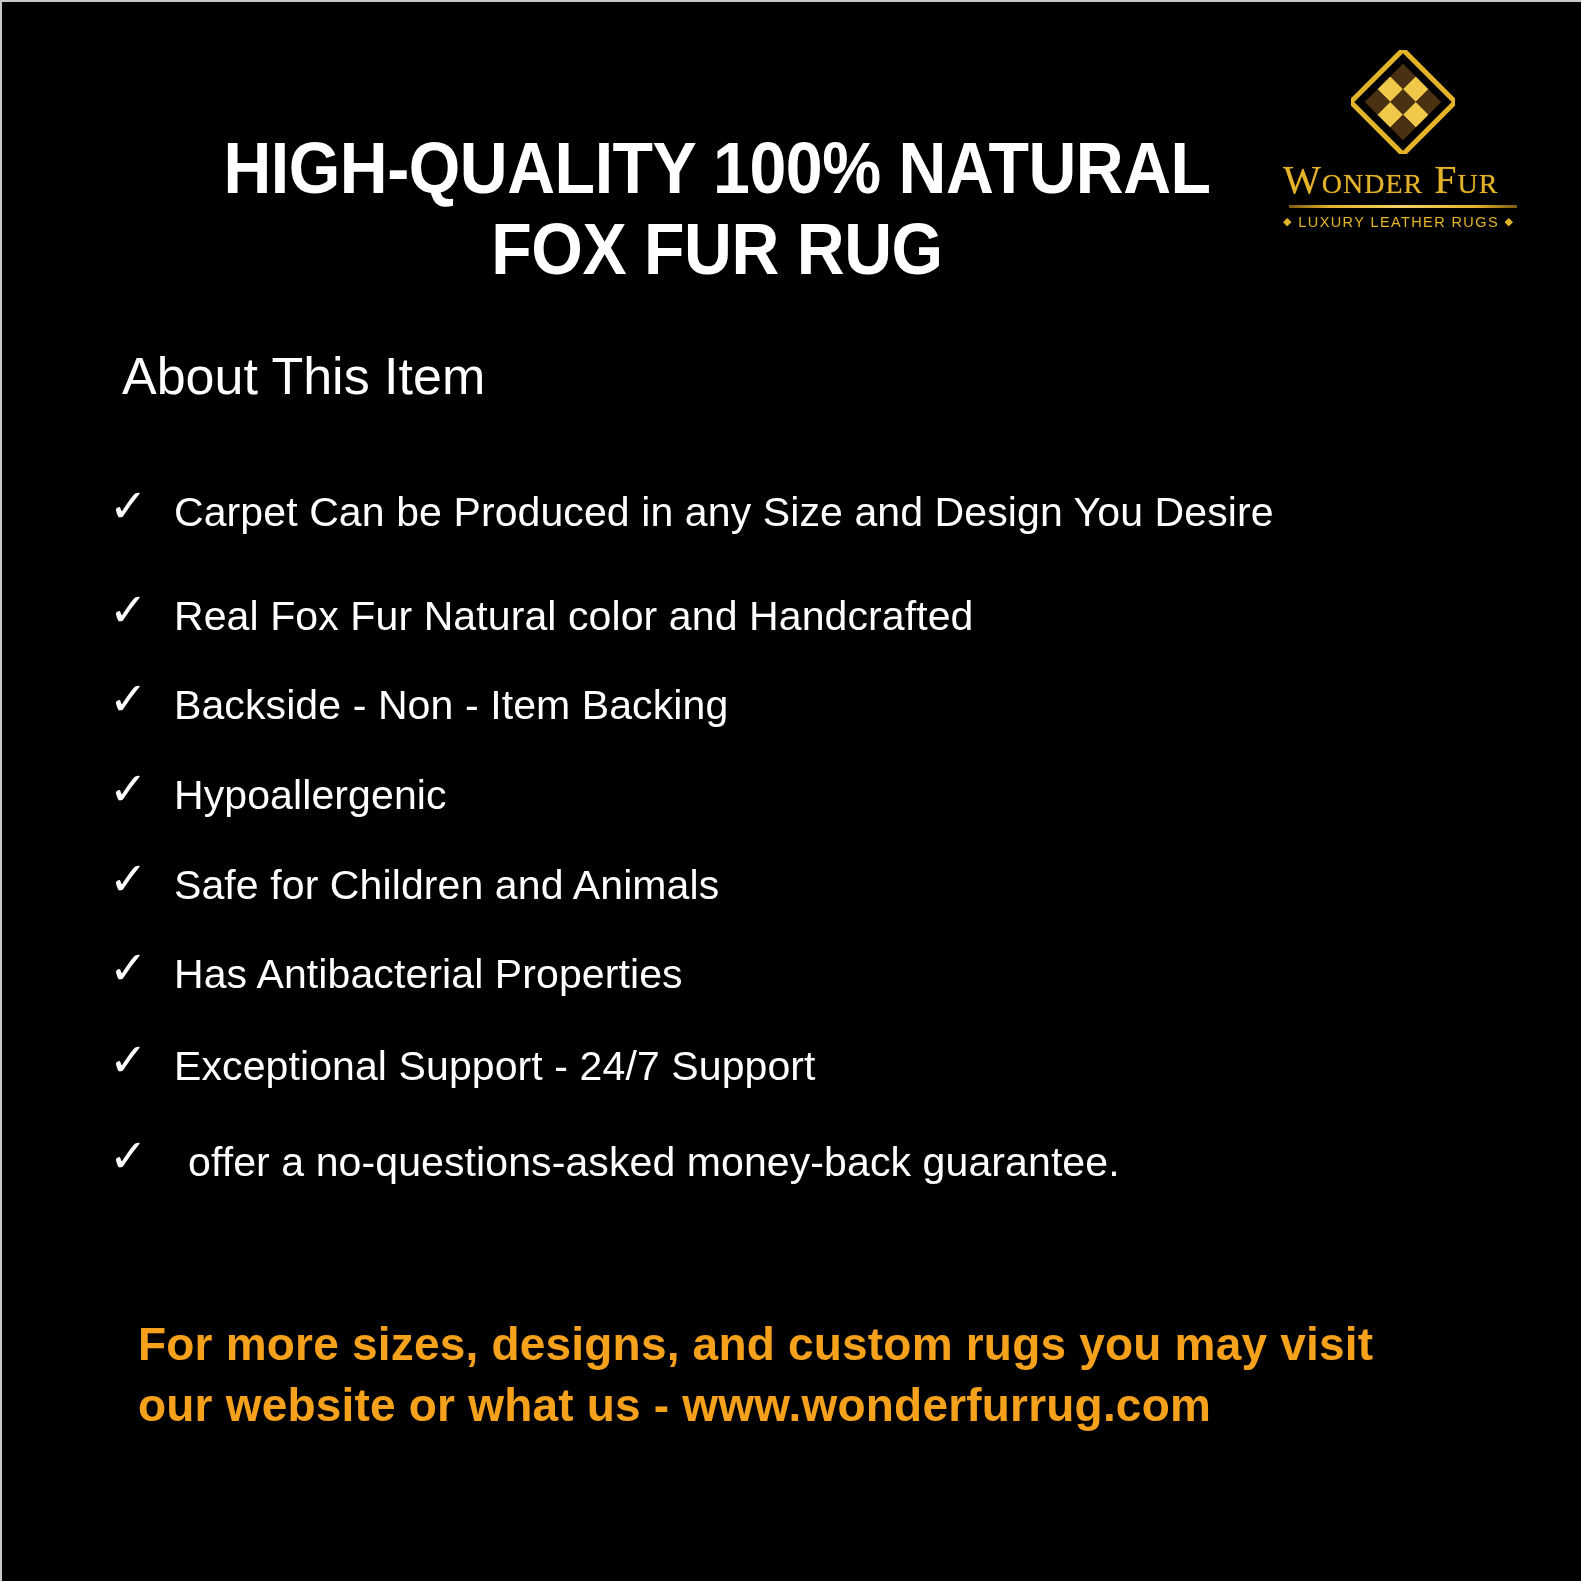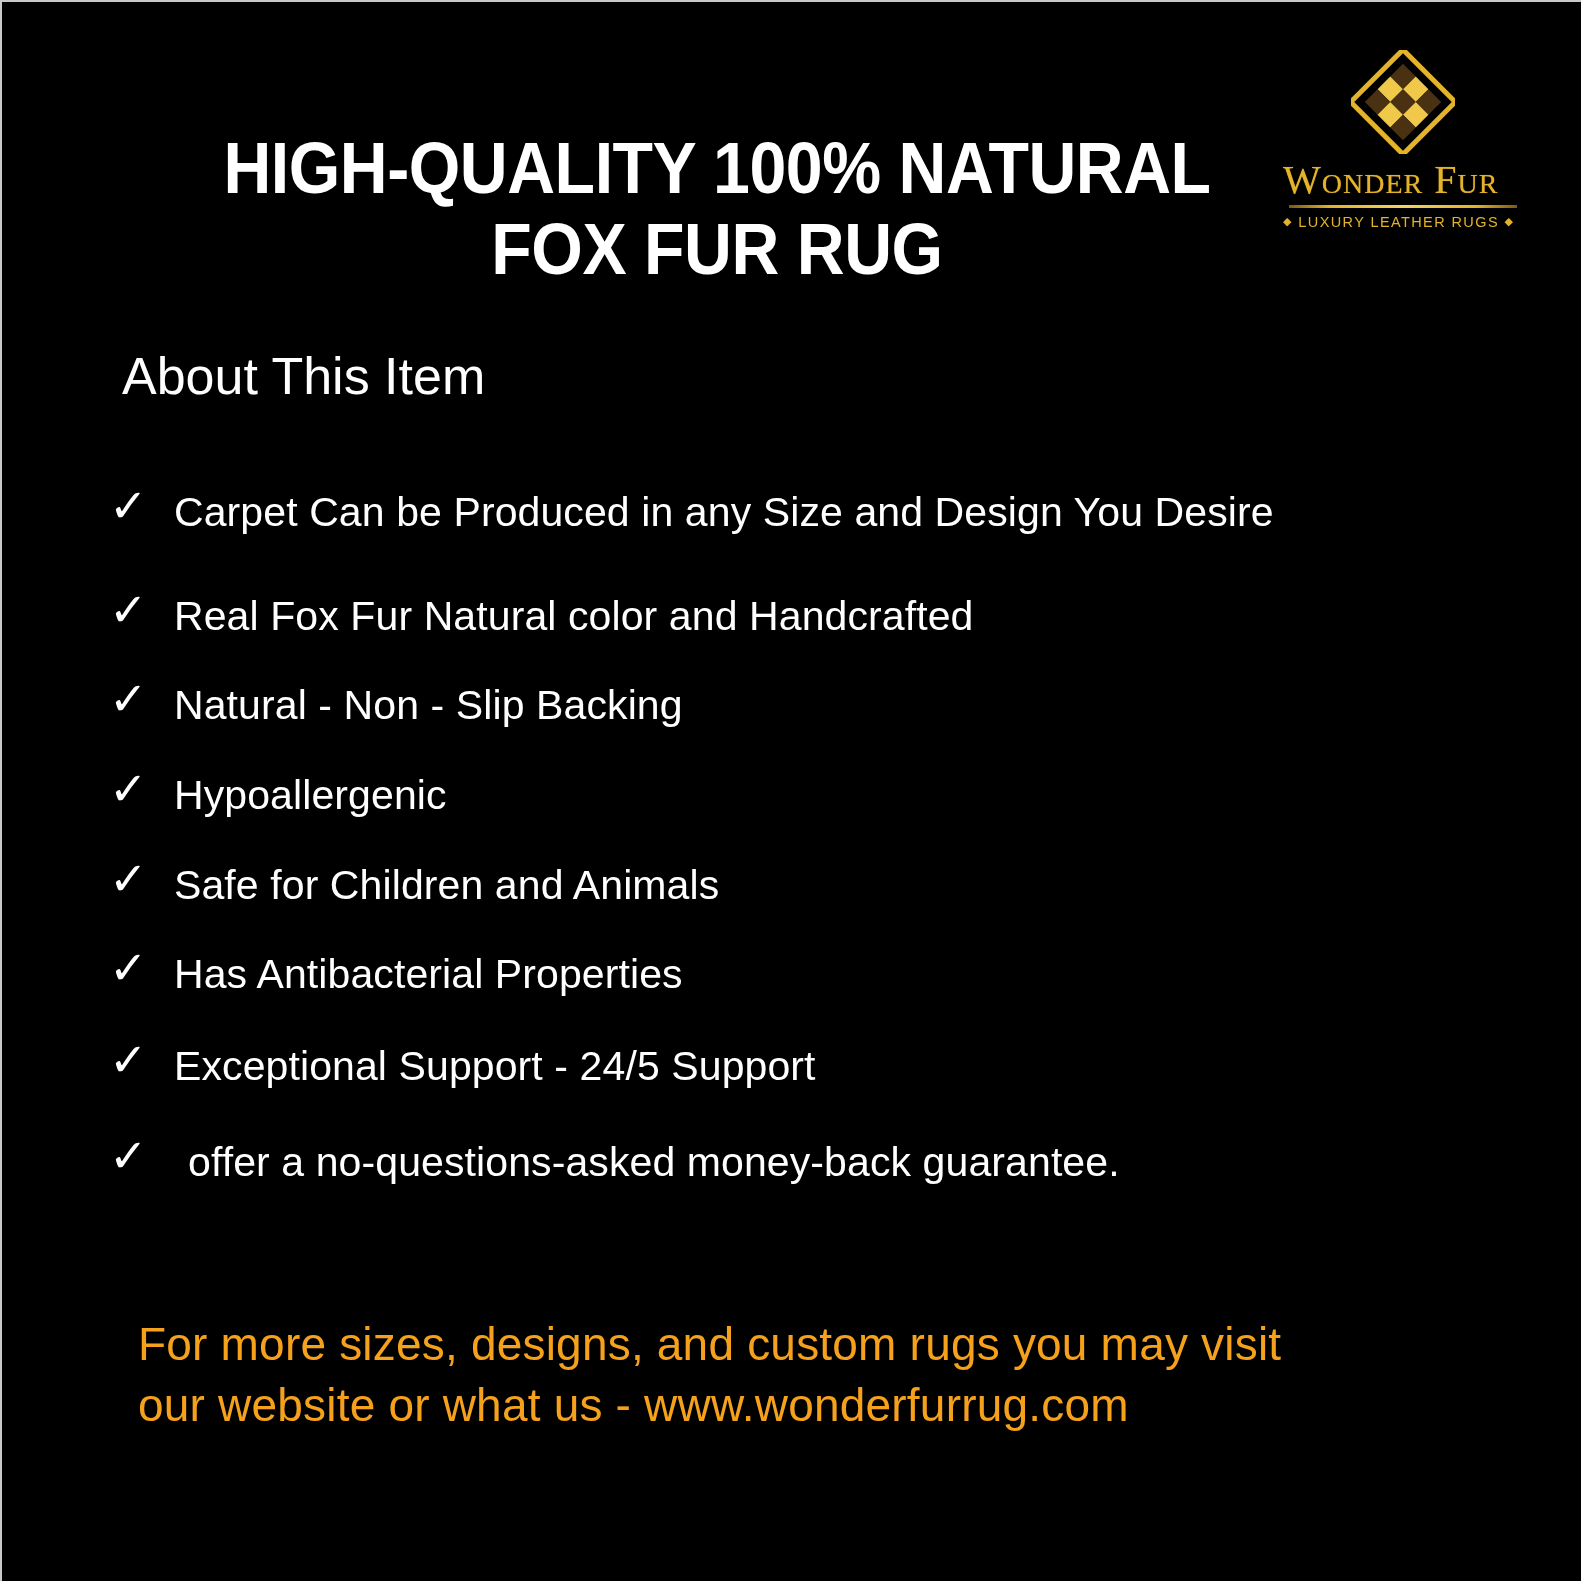--- a/index.html
+++ b/index.html
@@ -134,21 +134,21 @@
   .feature-row.r7 { margin-top: 44px; }
 
   
   #footer-cta {
     position: absolute;
     top: 1312px;
     left: 136px;
     width: 1380px;
     color: #F5A11B;
     font-family: "Liberation Sans Narrow", "Liberation Sans", sans-serif;
-    font-weight: normal;
+    font-weight: bold;
     font-size: 46px;
     line-height: 1.32;
     letter-spacing: 0.2px;
   }
   #footer-cta .cta-line { display: block; white-space: nowrap; }
 </style>
 </head>
 <body>
 
 <div id="poster">
@@ -195,42 +195,42 @@
       <span class="feature-text">Carpet Can be Produced in any Size and Design You Desire</span>
     </div>
 
     <div class="feature-row r1">
       <span class="feature-check">✓</span>
       <span class="feature-text">Real Fox Fur Natural color and Handcrafted</span>
     </div>
 
     <div class="feature-row r2">
       <span class="feature-check">✓</span>
-      <span class="feature-text">Natural - Non - Slip Backing</span>
+      <span class="feature-text">Backside - Non - Item Backing</span>
     </div>
 
     <div class="feature-row r3">
       <span class="feature-check">✓</span>
       <span class="feature-text">Hypoallergenic</span>
     </div>
 
     <div class="feature-row r4">
       <span class="feature-check">✓</span>
       <span class="feature-text">Safe for Children and Animals</span>
     </div>
 
     <div class="feature-row r5">
       <span class="feature-check">✓</span>
       <span class="feature-text">Has Antibacterial Properties</span>
     </div>
 
     <div class="feature-row r6">
       <span class="feature-check">✓</span>
       <span class="feature-text">
-        <span class="sub-line">Exceptional Support - 24/5 Support</span>
+        <span class="sub-line">Exceptional Support - 24/7 Support</span>
       </span>
     </div>
 
     <div class="feature-row r7">
       <span class="feature-check">✓</span>
       <span class="feature-text">
         <span class="sub-line indent">offer a no-questions-asked money-back guarantee.</span>
       </span>
     </div>
 

